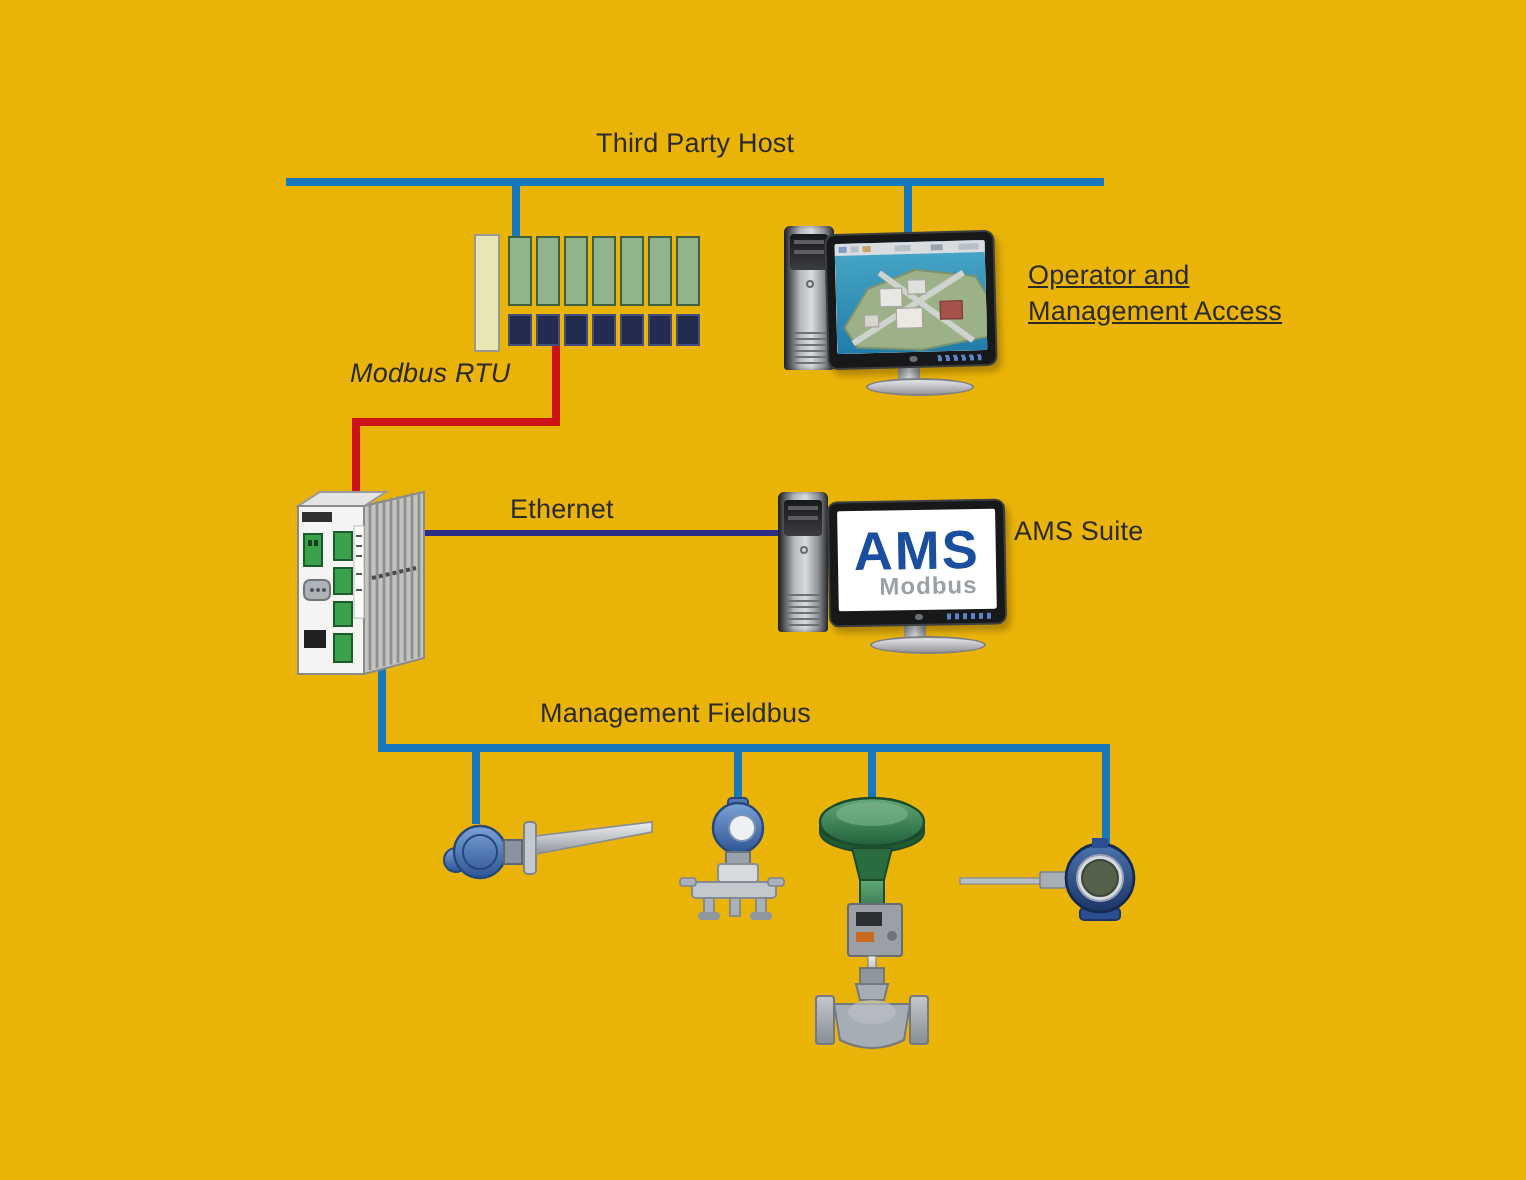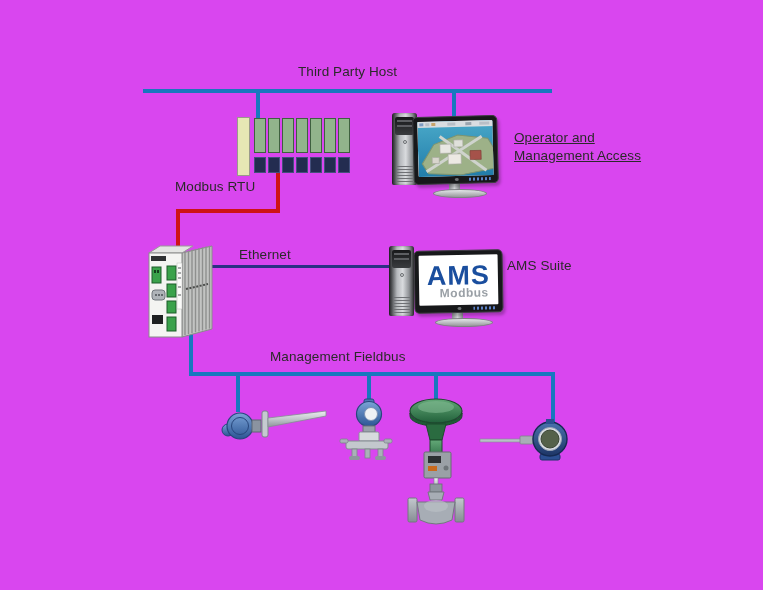--- a/index.html
+++ b/index.html
@@ -9,21 +9,21 @@
     --rack-cream:#e6e7b4;
     --rack-green:#92b48c;
     --rack-green-border:#3f6140;
     --rack-navy:#232c50;
     --valve-green:#2f7a47;
     --device-blue:#3a6cb0;
     --text:#2b2a2a;
   }
   *{margin:0;padding:0;box-sizing:border-box;}
   body{background:#ffffff;font-family:"Liberation Sans","DejaVu Sans",sans-serif;}
-  #canvas{position:relative;width:763px;height:590px;background:#d946ef;overflow:hidden;}
+  #canvas{position:relative;width:763px;height:590px;background:#eab308;overflow:hidden;}
   .lbl{position:absolute;font-size:13.5px;color:var(--text);letter-spacing:.1px;white-space:nowrap;z-index:3;}
   .line{position:absolute;z-index:1;}
   .h-blue{height:4px;background:var(--bus-blue);}
   .v-blue{width:4px;background:var(--bus-blue);}
   .h-red{height:4px;background:var(--serial-red);}
   .v-red{width:4px;background:var(--serial-red);}
   .h-navy{height:3px;background:var(--ethernet-navy);}
 
   
   .rack-cream{position:absolute;left:237px;top:117px;width:13px;height:59px;background:var(--rack-cream);border:1px solid #9a9a8c;z-index:2;}
@@ -64,22 +64,22 @@
 </head>
 <body>
 
 <div id="canvas">
 
   <div class="lbl" style="left:298px;top:64px;">Third Party Host</div>
   <div class="lbl" style="left:514px;top:129px;line-height:17.5px;text-decoration:underline;">
     <div>Operator and</div>
     <div>Management Access</div>
   </div>
-  <div class="lbl" style="left:175px;top:179px;">Modbus RTU</div>
-  <div class="lbl" style="left:239px;top:247px;">Ethernet</div>
+  <div class="lbl" style="left:175px;top:179px;font-style:italic;">Modbus RTU</div>
+  <div class="lbl" style="left:255px;top:247px;">Ethernet</div>
   <div class="lbl" style="left:507px;top:258px;">AMS Suite</div>
   <div class="lbl" style="left:270px;top:349px;">Management Fieldbus</div>
 
   <div class="line h-blue" style="left:143px;top:89px;width:409px;"></div>
   <div class="line v-blue" style="left:256px;top:89px;height:30px;"></div>
   <div class="line v-blue" style="left:452px;top:89px;height:32px;"></div>
 
   <div class="line v-red" style="left:276px;top:173px;height:40px;"></div>
   <div class="line h-red" style="left:176px;top:209px;width:104px;"></div>
   <div class="line v-red" style="left:176px;top:209px;height:40px;"></div>

